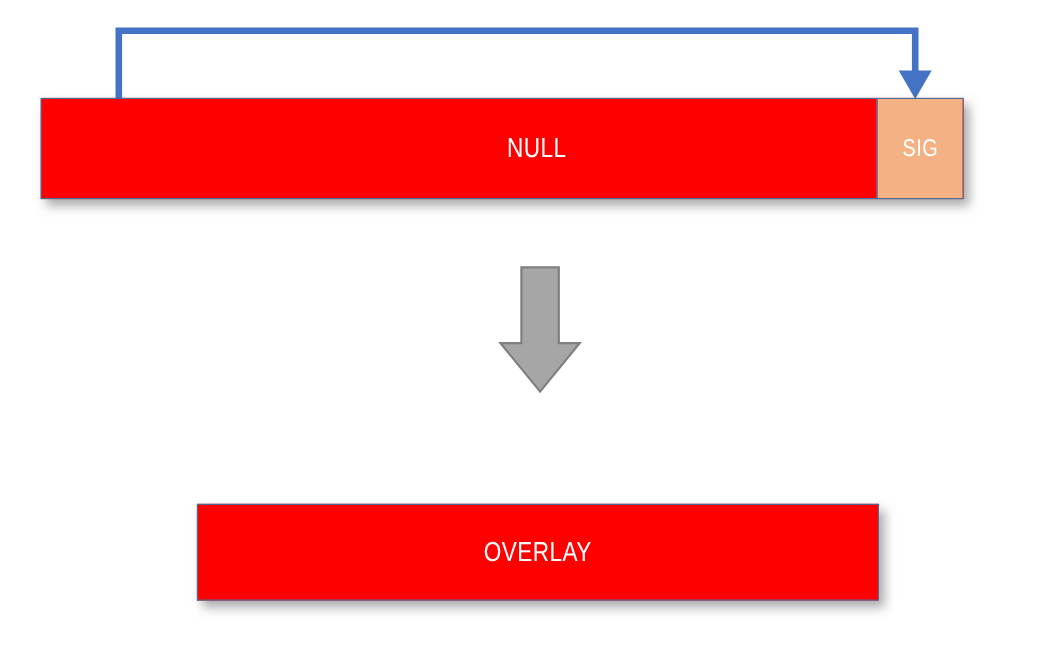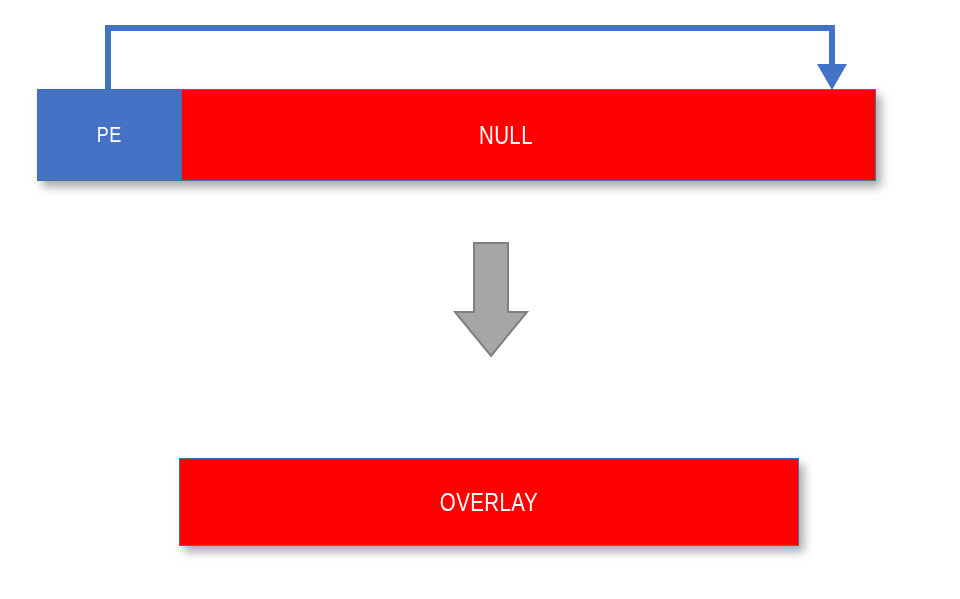--- a/index.html
+++ b/index.html
@@ -64,21 +64,21 @@
     height: 92px;
     background: #FF0000;
   }
   #seg-pe {
     left: 0;
     width: 144px;
     background: #4472C4;
     border-right: 1px solid #41719C;
   }
   #seg-null {
-    left: 160px;
+    left: 142px;
     width: 615px;
     background: #FF0000;
   }
   #seg-sig {
     left: 759px;
     right: 0;
     background: #F4B183;
     border-left: 1px solid #41719C;
   }
   #seg-pe .seg-label,
@@ -123,28 +123,28 @@
 
   <svg id="loop-connector" viewBox="0 0 760 90">
 
     <path d="M 13 76 L 13 14 L 737 14 L 737 54" fill="none" stroke="#4472C4" stroke-width="6" stroke-linecap="butt" stroke-linejoin="miter"></path>
 
     <polygon points="737,76 722,50 752,50" fill="#4472C4"></polygon>
   </svg>
 
   <div class="bar" id="top-bar">
 
-    <div class="seg" id="seg-pe">
-      <span class="seg-label">PE</span>
-    </div>
 
     <div class="seg" id="seg-null">
       <span class="seg-label">NULL</span>
     </div>
 
+    <div class="seg" id="seg-sig">
+      <span class="seg-label">SIG</span>
+    </div>
 
   </div>
 
   <svg id="grey-arrow" viewBox="0 0 86 124">
     <polygon points="26,5 60,5 60,74 79,74 43,118 7,74 26,74" fill="#A6A6A6" stroke="#7F7F7F" stroke-width="2" stroke-linejoin="miter"></polygon>
   </svg>
 
   <div class="bar" id="overlay-bar">
     <span class="seg-label">OVERLAY</span>
   </div>

